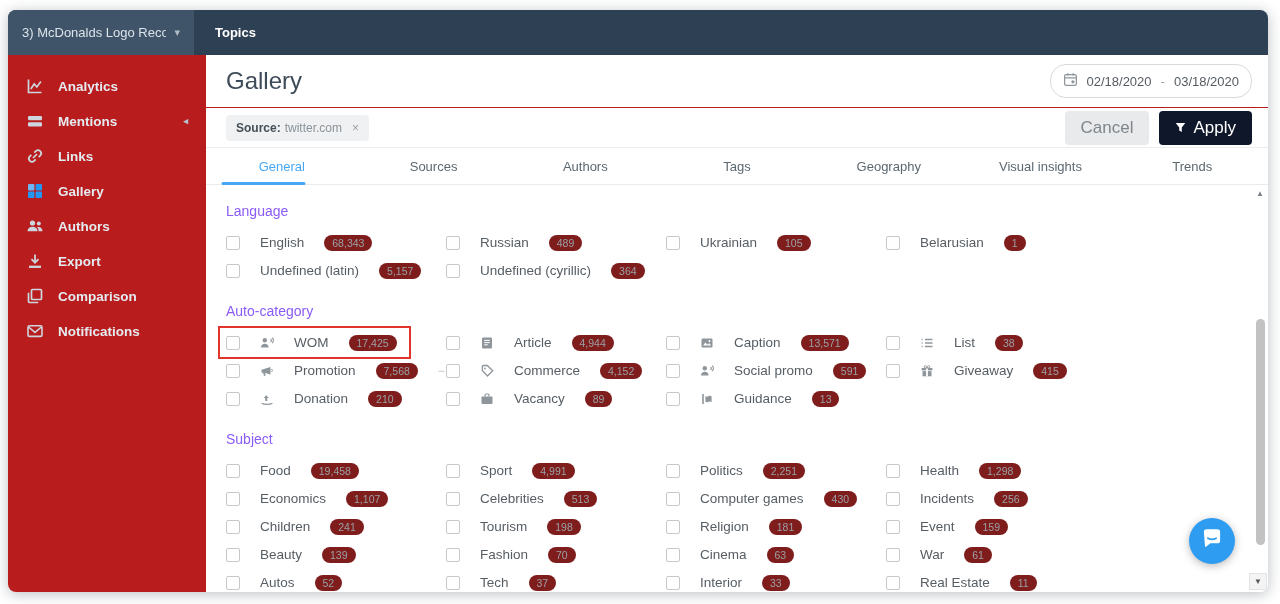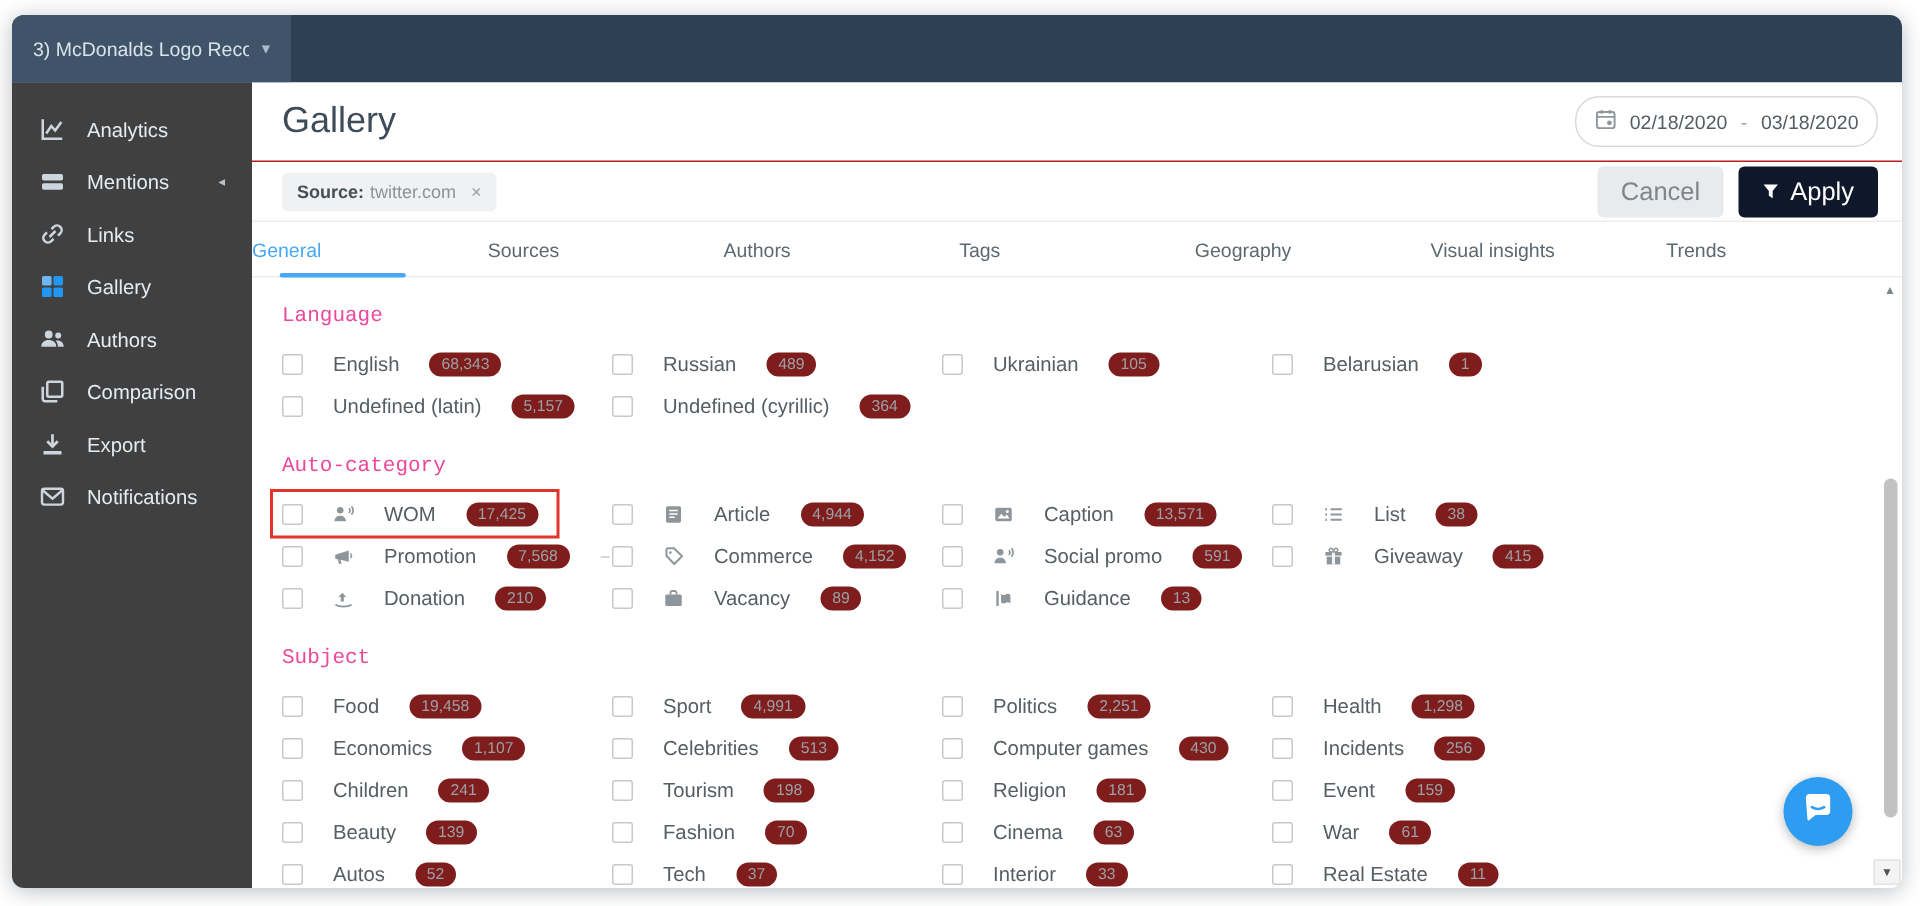--- a/index.html
+++ b/index.html
@@ -11,21 +11,21 @@
   .topbar { height:45px; background:#2e4154; display:flex; flex-shrink:0; }
   .project-select { width:186px; background:#3f5468; color:#dbe3ea; font-size:13px;
                     display:flex; align-items:center; padding:0 14px; gap:8px; cursor:pointer; }
   .project-name { white-space:nowrap; overflow:hidden; }
   .chev { color:#aebbc7; font-size:11px; }
   .topbar-title { color:#fff; font-weight:bold; font-size:13px; display:flex; align-items:center; padding:0 21px; }
 
   .body { flex:1; display:flex; min-height:0; }
 
   
-  .sidebar { width:160px; background:#404040; padding-top:14px; flex-shrink:0; }
+  .sidebar { width:198px; background:#b91c1c; padding-top:14px; flex-shrink:0;font-weight:bold; }
   .side-item { display:flex; align-items:center; gap:14px; padding:8px 18px; margin-bottom:1px;
                color:#e4ebf1; font-size:13.5px; cursor:pointer; }
   .side-icon { width:18px; height:18px; display:flex; align-items:center; justify-content:center; flex-shrink:0; }
   .side-trailing { margin-left:auto; color:#b6c2cd; font-size:9px; }
 
   
   main { flex:1; display:flex; flex-direction:column; min-width:0; position:relative; background:#fff; }
   .page-header { display:flex; justify-content:space-between; align-items:center; padding:12px 16px 12px 20px; height:52px; }
   .page-title { font-size:24px; color:#3e4b58; font-weight:400; }
   .date-box { border:1px solid #d7dbdf; border-radius:16px; padding:7px 12px; display:flex; align-items:center; gap:9px;
@@ -37,28 +37,28 @@
   .chip { background:#eff1f2; border-radius:4px; padding:6px 10px; font-size:12px; display:flex; align-items:center; gap:4px; }
   .chip-key { font-weight:bold; color:#474f56; }
   .chip-value { color:#8b9399; }
   .chip-x { color:#9aa1a7; margin-left:6px; cursor:pointer; font-size:12px; }
   .btns { margin-left:auto; display:flex; gap:10px; }
   .btn { border:none; border-radius:4px; font-size:17px; padding:7px 16px; cursor:pointer; font-family:inherit; }
   .btn-cancel { background:#e9eaeb; color:#7e868c; }
   .btn-apply { background:#0f172a; color:#fff; display:flex; align-items:center; gap:7px; }
 
   .tabs { display:flex; border-bottom:1px solid #e9ebec; height:37px; flex-shrink:0; }
-  .tab { flex:1; display:flex; align-items:center; justify-content:flex-start; font-size:13px; color:#5c6870;
+  .tab { flex:1; display:flex; align-items:center; justify-content:center; font-size:13px; color:#5c6870;
          cursor:pointer; position:relative; }
   .tab.active { color:#47a7f5; }
   .tab.active::after { content:""; position:absolute; bottom:-1px; left:50%; transform:translateX(-72%);
                        width:84px; height:3px; background:#47a7f5; border-radius:2px; }
 
   .content { flex:1; padding:2px 30px 0 20px; position:relative; overflow:hidden; }
-  .section-title { font-size:14px; font-weight:400; color:#ec4899; margin:16px 0 15px;font-family:Liberation Mono, monospace; }
+  .section-title { font-size:14px; font-weight:400; color:#8b5cf6; margin:16px 0 15px; }
   .filter-section + .filter-section .section-title { margin-top:24px; }
   .grid { display:grid; grid-template-columns:repeat(4, 220px); row-gap:11px; }
   .filter-item { display:inline-flex; align-items:center; gap:20px; width:max-content; height:17px;
                  position:relative; cursor:pointer; }
   .cb { width:14px; height:14px; border:1px solid #c5c9cc; border-radius:2px; background:#fff; flex-shrink:0; }
   .fi-icon { width:14px; height:14px; display:flex; align-items:center; justify-content:center; flex-shrink:0; }
   .fi-label { font-size:13.5px; color:#565d63; white-space:nowrap; }
   .badge { background:#7f1d1d; color:#9aa0a5; font-size:10.5px; padding:2px 8px; border-radius:9px; white-space:nowrap; }
   .suffix { color:#c2c6c9; font-size:12px; }
   .filter-item.highlighted::before { content:""; position:absolute; left:-8px; right:-14px; top:-8px; bottom:-8px;
@@ -77,20 +77,21 @@
 </head>
 <body>
 
 <div class="app">
 
   <div class="topbar">
     <div class="project-select">
       <span class="project-name">3) McDonalds Logo Reco...</span>
       <span class="chev">▾</span>
     </div>
+    <div class="topbar-title">Topics</div>
   </div>
 
   <div class="body">
     <nav class="sidebar">
 
         <div class="side-item">
           <span class="side-icon">
             <svg width="18" height="18" viewBox="0 0 18 18" fill="none" stroke="#cdd6de" stroke-width="1.7">
               <path d="M2.5 2.5v13h13"></path>
               <path d="M4.8 12 8.2 7l2.6 3 4.1-5.6"></path>
@@ -144,38 +145,38 @@
               <path d="M1.5 14.2c0-2.9 2.2-4.5 5-4.5s5 1.6 5 4.5z"></path>
               <path d="M12.6 14.2c0-1.9-.5-3.1-1.6-4 2.8-.8 5.5.8 5.5 4z"></path>
             </svg>
           </span>
           <span class="side-label">Authors</span>
 
         </div>
 
         <div class="side-item">
           <span class="side-icon">
-            <svg width="18" height="18" viewBox="0 0 18 18" fill="none" stroke="#cdd6de" stroke-width="1.7">
-              <rect x="5.5" y="2.5" width="10" height="10" rx="1"></rect>
-              <path d="M2.5 5.8v8.2a1.5 1.5 0 0 0 1.5 1.5h8.2"></path>
-            </svg>
-          </span>
-          <span class="side-label">Comparison</span>
-
-        </div>
-
-        <div class="side-item">
-          <span class="side-icon">
             <svg width="18" height="18" viewBox="0 0 18 18" fill="none" stroke="#cdd6de" stroke-width="1.8">
               <path d="M9 2.5v8"></path>
               <path d="M5.5 7.2 9 10.7l3.5-3.5"></path>
               <path d="M3 14.8h12" stroke-width="2.3"></path>
             </svg>
           </span>
           <span class="side-label">Export</span>
+
+        </div>
+
+        <div class="side-item">
+          <span class="side-icon">
+            <svg width="18" height="18" viewBox="0 0 18 18" fill="none" stroke="#cdd6de" stroke-width="1.7">
+              <rect x="5.5" y="2.5" width="10" height="10" rx="1"></rect>
+              <path d="M2.5 5.8v8.2a1.5 1.5 0 0 0 1.5 1.5h8.2"></path>
+            </svg>
+          </span>
+          <span class="side-label">Comparison</span>
 
         </div>
 
         <div class="side-item">
           <span class="side-icon">
             <svg width="18" height="18" viewBox="0 0 18 18" fill="none" stroke="#cdd6de" stroke-width="1.6">
               <rect x="2" y="3.8" width="14" height="10.6" rx="1.5"></rect>
               <path d="m2.6 5 6.4 5.4L15.4 5"></path>
             </svg>
           </span>

